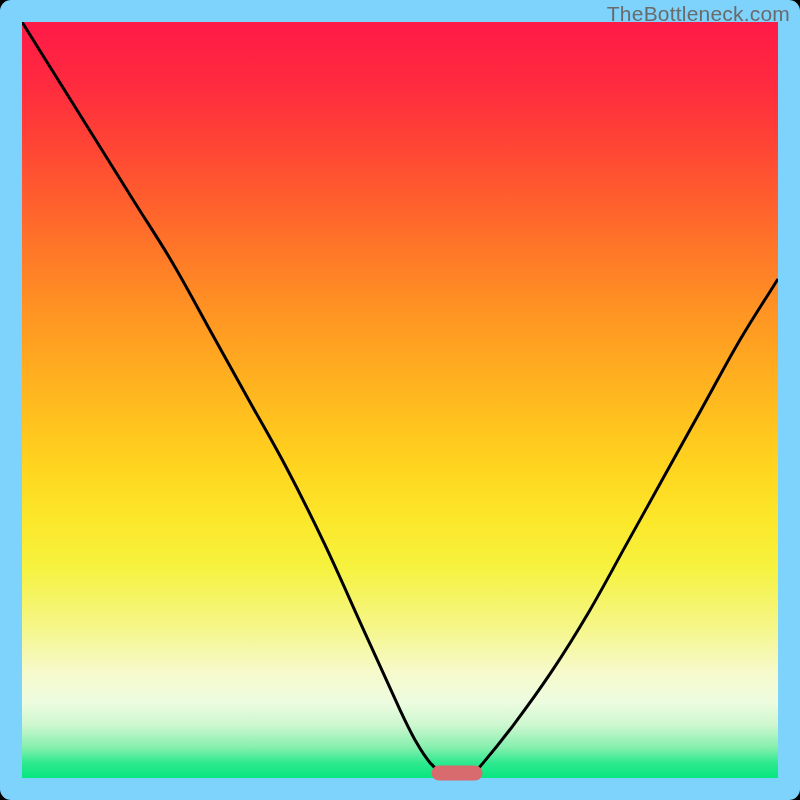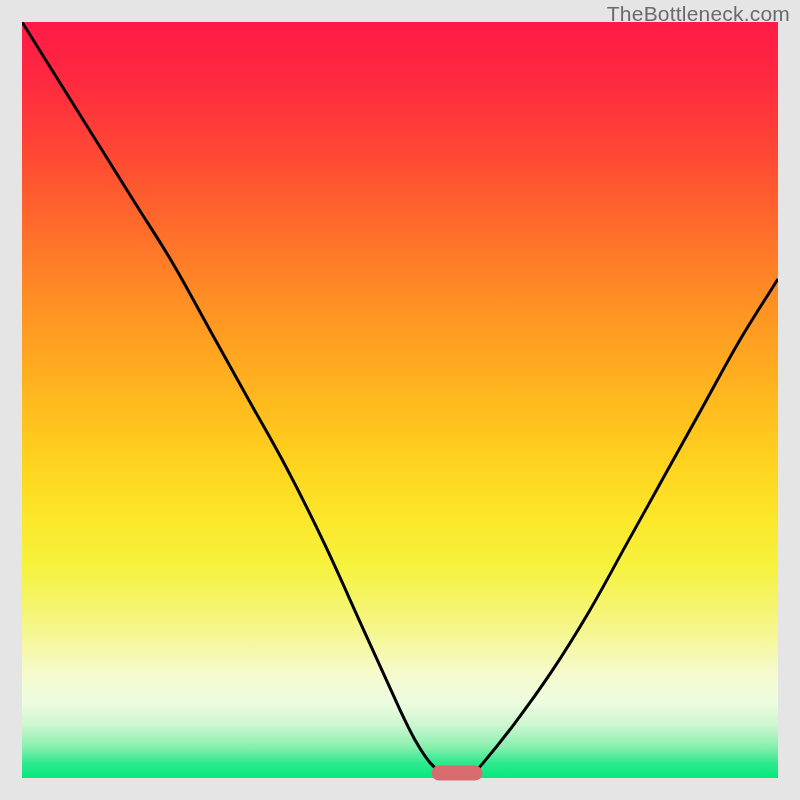--- a/index.html
+++ b/index.html
@@ -8,21 +8,22 @@
     width: 800px;
     height: 800px;
     background: #000;
     overflow: hidden;
     font-family: Arial, Helvetica, sans-serif;
   }
   .frame {
     position: relative;
     width: 800px;
     height: 800px;
-    background: #e5e5e5;
+    background: #7dd3fc;
+    border-radius: 11px;
   }
   .plot-area {
     position: absolute;
     left: 22px;
     top: 22px;
     width: 756px;
     height: 756px;
     background: linear-gradient(to bottom,
       #ff1a47 0%,
       #ff2a3f 8%,

